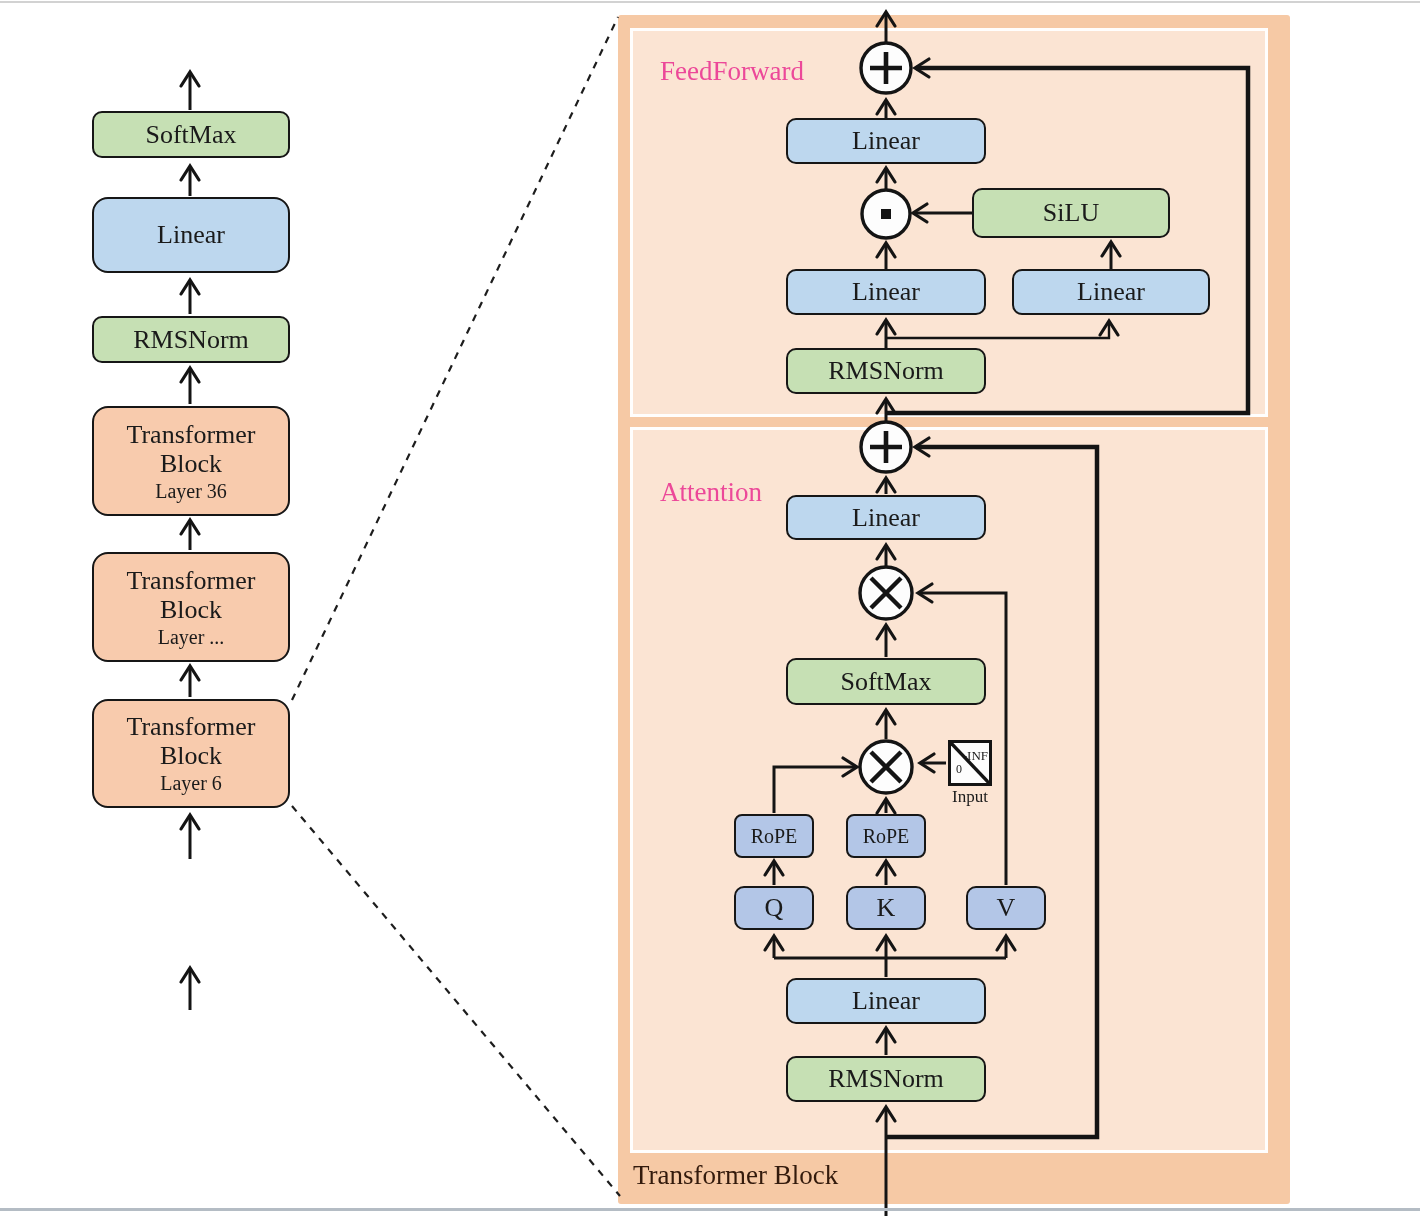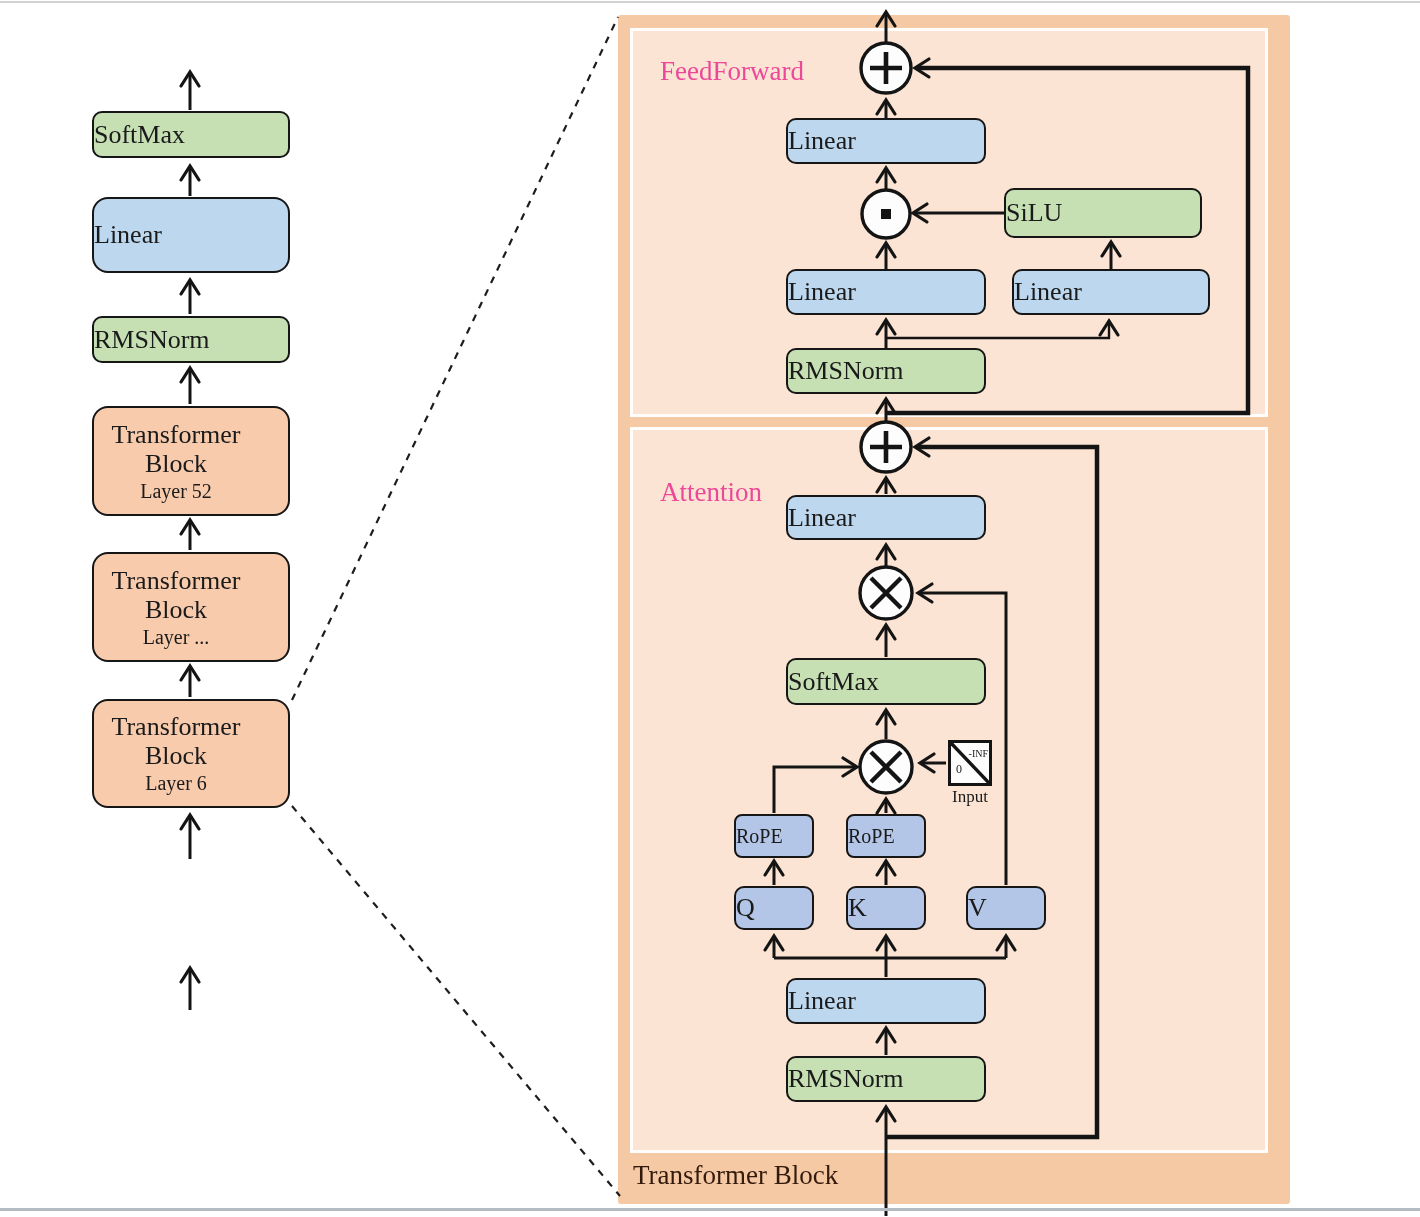--- a/index.html
+++ b/index.html
@@ -1,39 +1,39 @@
 <!DOCTYPE html>
 <html><head>
 <meta charset="utf-8">
 <style>
   html,body{margin:0;padding:0;background:#fff;}
   .canvas{position:relative;width:1420px;height:1217px;background:#ffffff;overflow:hidden;
           font-family:"Liberation Serif","DejaVu Serif",serif;color:#1a1a1a;}
   .panel{position:absolute;box-sizing:border-box;}
   .panel-outer{background:#f6c9a5;border-radius:3px;}
   .panel-inner{background:#fbe4d3;border:3px solid rgba(255,255,255,.95);}
-  .box{position:absolute;display:flex;align-items:center;justify-content:flex-start;text-align:center;
+  .box{position:absolute;display:flex;align-items:center;justify-content:center;text-align:center;
        border:2.5px solid #161616;border-radius:10px;font-size:26px;line-height:1.12;
        box-sizing:border-box;z-index:3;}
   .blue{background:#bdd7ee;}
   .green{background:#c6e0b4;}
   .orange{background:#f8cbad;}
   .peri{background:#b3c6e7;}
   .r16{border-radius:16px;}
   .sub{font-size:20px;margin-top:2px;}
   .section-label{position:absolute;font-size:27px;color:#ec4899;z-index:3;}
   .tb-bottom-label{position:absolute;font-size:27px;color:#331a0c;z-index:3;}
   .wrap-160{width:164px;}
   .wrap-170{width:172px;}
   svg.layer{position:absolute;left:0;top:0;z-index:2;}
   .bg-layer{z-index:1;}
   .hairline{position:absolute;left:0;width:1420px;z-index:4;}
   .mask-box{position:absolute;left:948px;top:740px;width:44px;height:46px;background:#fdfdfd;
             border:3px solid #141414;box-sizing:border-box;z-index:3;}
-  .mask-neginf{position:absolute;right:1px;top:5px;font-size:10px;color:#1a1a1a;}
+  .mask-neginf{position:absolute;right:1px;top:5px;font-size:13px;color:#1a1a1a;}
   .mask-zero{position:absolute;left:5px;top:19px;font-size:12px;color:#1a1a1a;}
   .mask-caption{position:absolute;left:938px;top:787px;width:64px;text-align:center;
                 font-size:17px;color:#1a1a1a;z-index:3;}
   .rope{font-size:20px;border-radius:8px;}
 </style>
 </head>
 <body>
 
 <div class="canvas">
 
@@ -130,21 +130,21 @@
   </div>
   <div class="box blue r16" style="left:92px;top:197px;width:198px;height:76px;">
     <span>Linear</span>
   </div>
   <div class="box green" style="left:92px;top:316px;width:198px;height:47px;">
     <span>RMSNorm</span>
   </div>
   <div class="box orange r16" style="left:92px;top:406px;width:198px;height:110px;">
     <div>
       <div class="wrap-160" style="margin:0 auto;">Transformer Block</div>
-      <div class="sub">Layer 52</div>
+      <div class="sub">Layer 36</div>
     </div>
   </div>
   <div class="box orange r16" style="left:92px;top:552px;width:198px;height:110px;">
     <div>
       <div class="wrap-160" style="margin:0 auto;">Transformer Block</div>
       <div class="sub">Layer ...</div>
     </div>
   </div>
   <div class="box orange r16" style="left:92px;top:699px;width:198px;height:109px;">
     <div>
@@ -153,21 +153,21 @@
     </div>
   </div>
 
   <div class="section-label" style="left:660px;top:56px;">FeedForward</div>
   <div class="section-label" style="left:660px;top:455px;margin-top:22px;">Attention</div>
   <div class="tb-bottom-label" style="left:633px;top:1160px;">Transformer Block</div>
 
   <div class="box blue" style="left:786px;top:118px;width:200px;height:46px;">
     <span>Linear</span>
   </div>
-  <div class="box green" style="left:1004px;top:188px;width:198px;height:50px;">
+  <div class="box green" style="left:972px;top:188px;width:198px;height:50px;">
     <span>SiLU</span>
   </div>
   <div class="box blue" style="left:786px;top:269px;width:200px;height:46px;">
     <span>Linear</span>
   </div>
   <div class="box blue" style="left:1012px;top:269px;width:198px;height:46px;">
     <span>Linear</span>
   </div>
   <div class="box green" style="left:786px;top:348px;width:200px;height:46px;">
     <span>RMSNorm</span>

